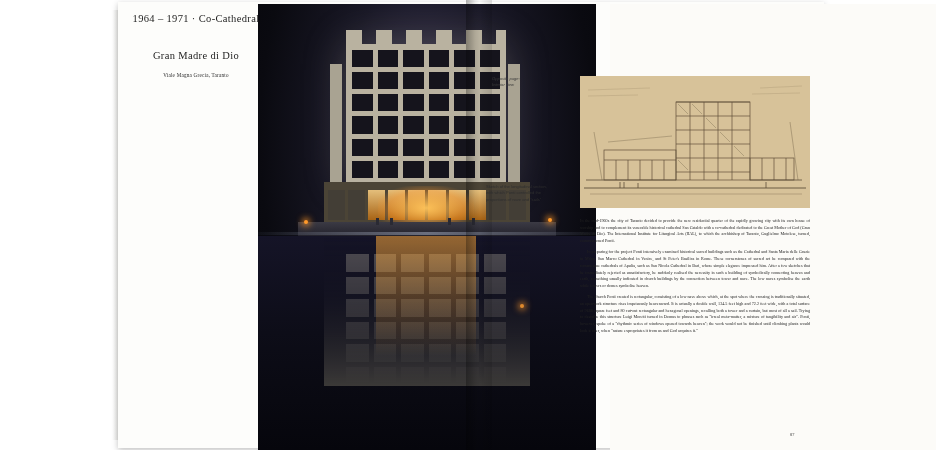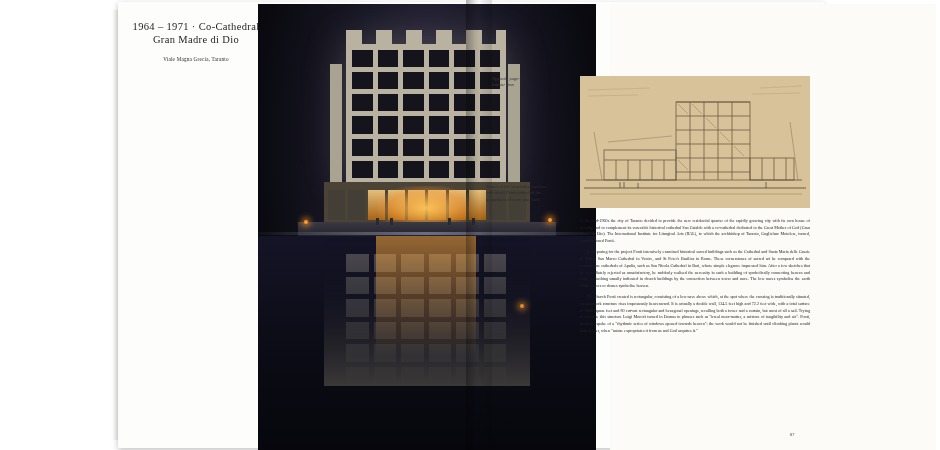--- a/index.html
+++ b/index.html
@@ -251,36 +251,37 @@
     position: absolute;
     left: 492px;
     top: 2px;
     width: 326px;
     height: 446px;
     background: #fcfbf8;
   }
   .rp-inner {
     position: absolute;
     left: 88px;
-    top: 20px;
+    top: 12px;
     width: 216px;
   }
   .title-block {
     text-align: center;
     color: #1d1d1d;
   }
   .title-line1 {
     font-size: 10.5px;
     letter-spacing: .35px;
     line-height: 1.28;
   }
   .title-line2 {
     font-size: 10.5px;
     letter-spacing: .35px;
     line-height: 1.28;
+    margin-top: 24px;
   }
   .subtitle {
     margin-top: 9px;
     font-size: 5.1px;
     letter-spacing: .25px;
     color: #2b2b2b;
     font-family: "Liberation Serif", serif;
   }
 
   .sketch {

